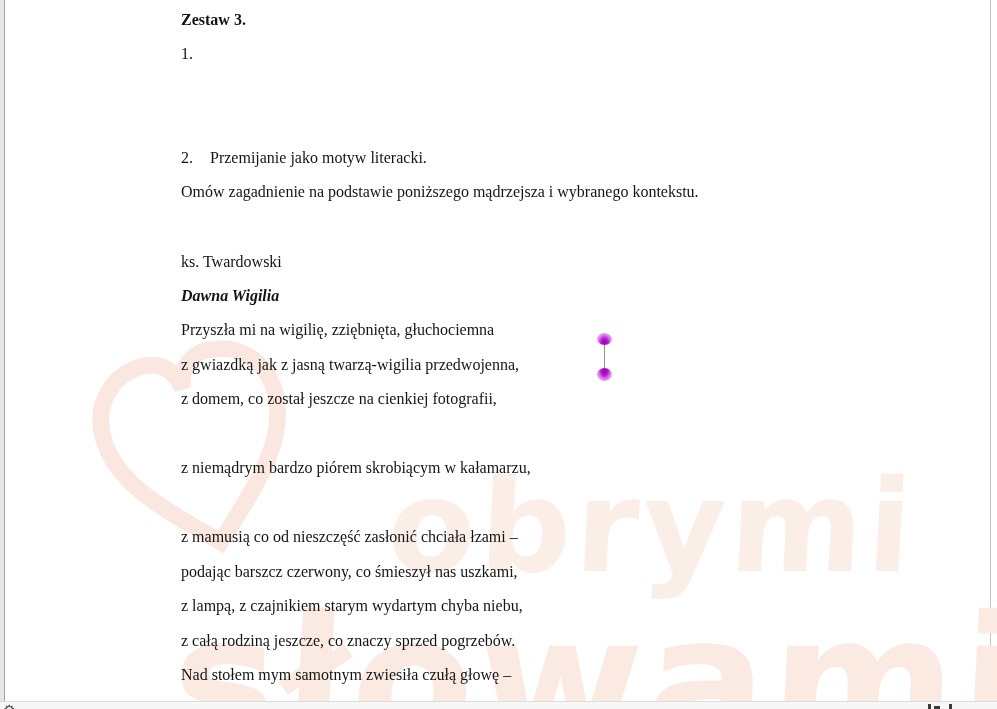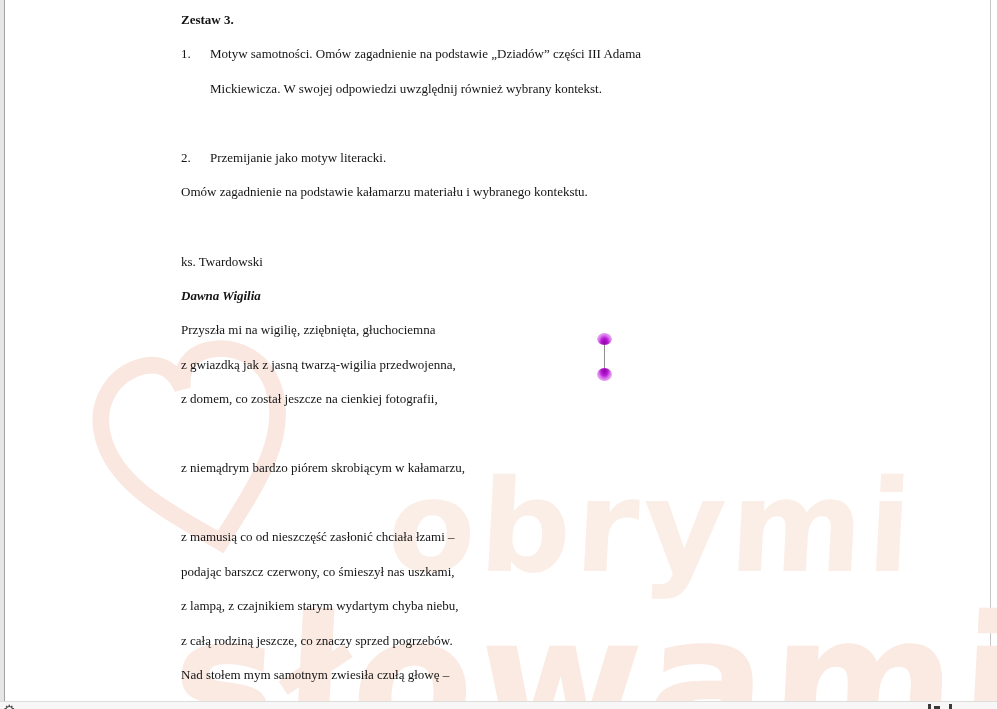--- a/index.html
+++ b/index.html
@@ -15,21 +15,21 @@
   .wm-layer{position:absolute;left:0;top:0;width:997px;height:709px;z-index:1;pointer-events:none;}
   .wm-heart{position:absolute;left:96px;top:338px;transform:rotate(-14deg);}
   .wm-word{
     position:absolute;font-family:"DejaVu Sans",sans-serif;font-weight:700;
     color:#fbeee7;white-space:nowrap;transform:skewX(-3deg);letter-spacing:4px;
   }
   .wm-word-top{left:388px;top:452px;font-size:128px;}
   .wm-word-bottom{left:172px;top:578px;font-size:178px;color:#faeae2;}
 
   
-  .txt{position:absolute;z-index:2;font-size:13px;white-space:nowrap;line-height:34.6px;}
+  .txt{position:absolute;z-index:2;font-size:16px;white-space:nowrap;line-height:34.6px;}
   .bold{font-weight:bold;}
   .bolditalic{font-weight:bold;font-style:italic;}
   .num{left:181px;}
   .item-body{left:210px;}
   .flush{left:181px;}
 
   
   .caret{position:absolute;left:604px;top:341px;width:1px;height:31px;background:#8f8f8f;z-index:3;}
   .handle{position:absolute;z-index:4;border-radius:50%;}
   .handle-top{
@@ -70,29 +70,25 @@
     <div class="wm-word wm-word-top">obrymi</div>
     <div class="wm-word wm-word-bottom">słowami</div>
   </div>
 
   <div class="gutter-left"></div>
   <div class="page-edge-right"></div>
 
   <div class="txt bold" style="top:3px;left:181px;">Zestaw 3.</div>
 
   <div class="txt num" style="top:37px;">1.</div>
-  <div class="txt item-body" style="top:37px;">
-    <div>Motyw samotności. Omów zagadnienie na podstawie „Dziadów” części III Adama</div>
-    <div>Mickiewicza. W swojej odpowiedzi uwzględnij również wybrany kontekst.</div>
-  </div>
 
   <div class="txt num" style="top:141px;">2.</div>
   <div class="txt item-body" style="top:141px;">Przemijanie jako motyw literacki.</div>
 
-  <div class="txt flush" style="top:175px;">Omów zagadnienie na podstawie kałamarzu materiału i wybranego kontekstu.</div>
+  <div class="txt flush" style="top:175px;">Omów zagadnienie na podstawie poniższego mądrzejsza i wybranego kontekstu.</div>
 
   <div class="txt flush" style="top:245px;">ks. Twardowski</div>
   <div class="txt flush bolditalic" style="top:279px;">Dawna Wigilia</div>
 
   <div class="txt flush" style="top:313px;">Przyszła mi na wigilię, zziębnięta, głuchociemna</div>
   <div class="txt flush" style="top:347.5px;">z gwiazdką jak z jasną twarzą-wigilia przedwojenna,</div>
   <div class="txt flush" style="top:382px;">z domem, co został jeszcze na cienkiej fotografii,</div>
   <div class="txt flush" style="top:451px;">z niemądrym bardzo piórem skrobiącym w kałamarzu,</div>
   <div class="txt flush" style="top:520px;">z mamusią co od nieszczęść zasłonić chciała łzami –</div>
   <div class="txt flush" style="top:554.5px;">podając barszcz czerwony, co śmieszył nas uszkami,</div>

